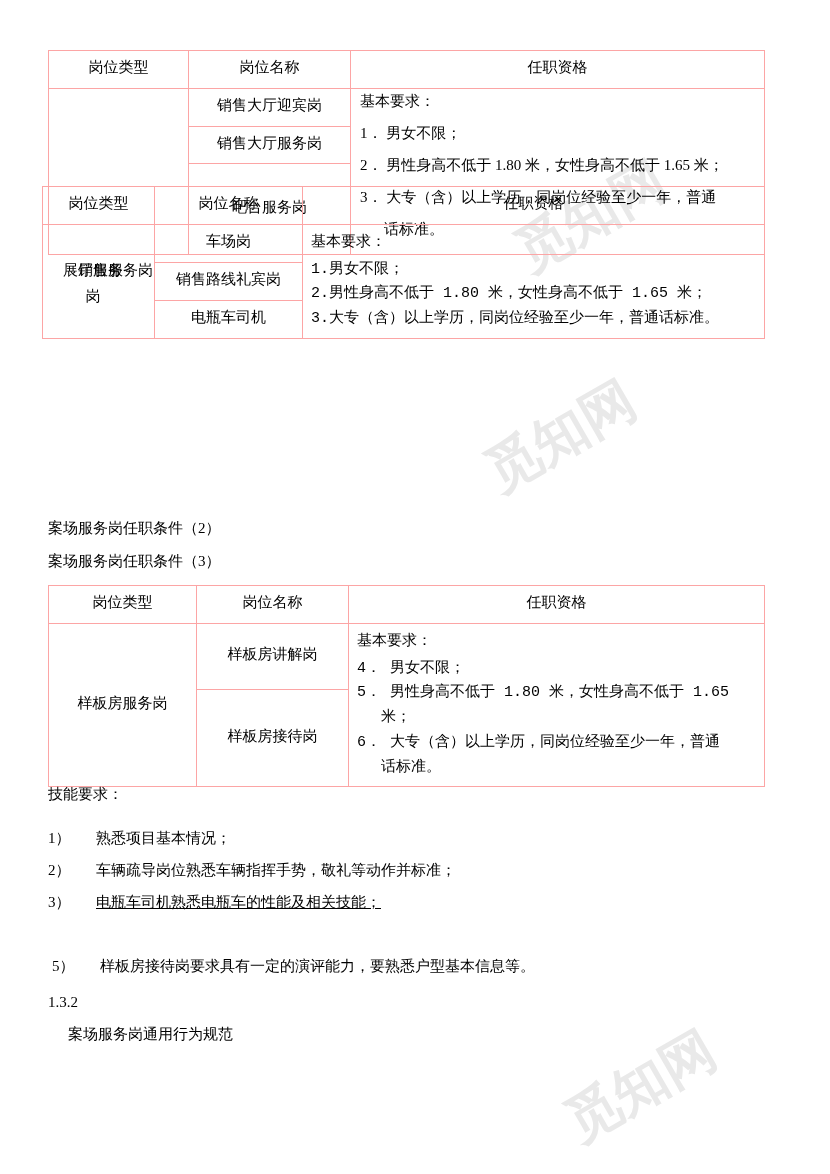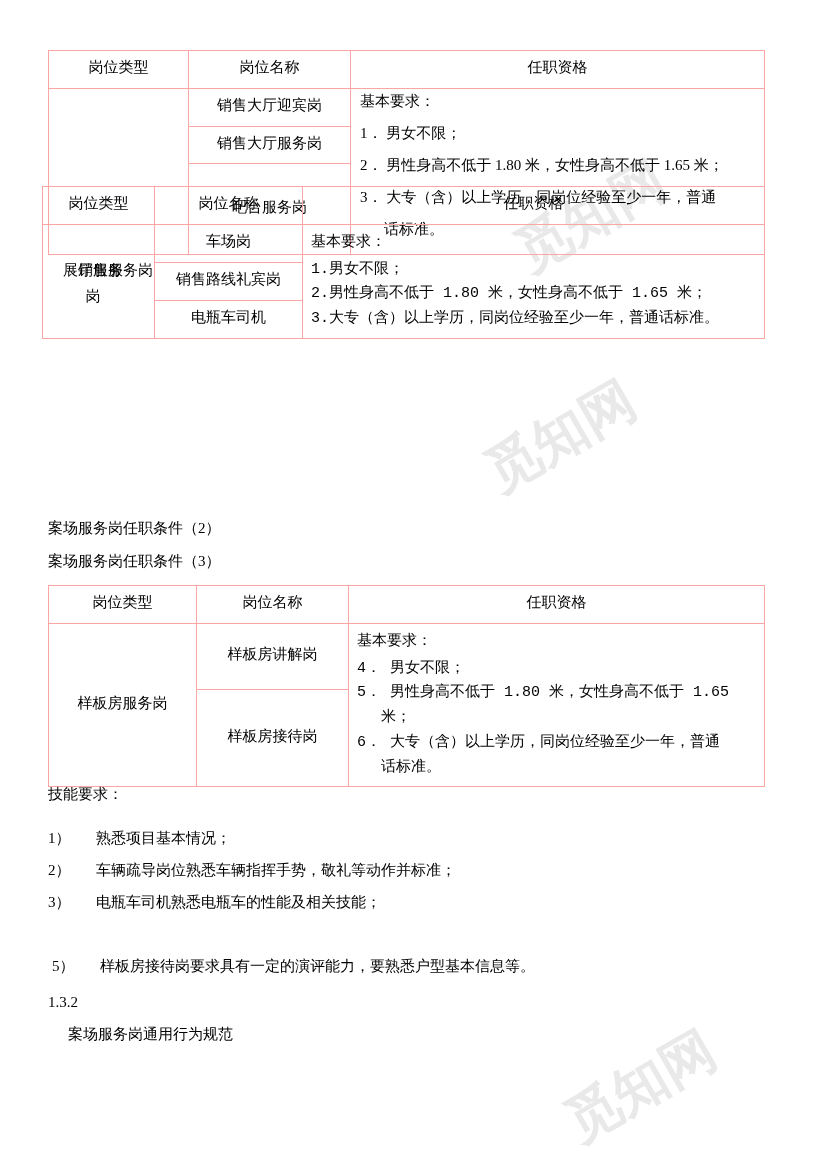--- a/index.html
+++ b/index.html
@@ -105,21 +105,21 @@
   .skill-item {
     position: absolute;
     font-size: 15px;
     line-height: 1.7;
     white-space: nowrap;
   }
   .skill-item .idx { display: inline-block; width: 48px; }
 
   #s1 { left: 48px; top: 826px; }
   #s2 { left: 48px; top: 858px; }
-  #s3 { left: 48px; top: 890px; }
+  #s3 { left: 48px; top: 890px; text-decoration: underline; }
   #s4 { left: 48px; top: 922px; }
   #s5 { left: 52px; top: 954px; }
 
   #p-num  { left: 48px; top: 990px; }
   #p-tail { left: 48px; top: 1022px; margin-left: 20px; }
 </style>
 </head>
 <body>
 
 <div class="page">

